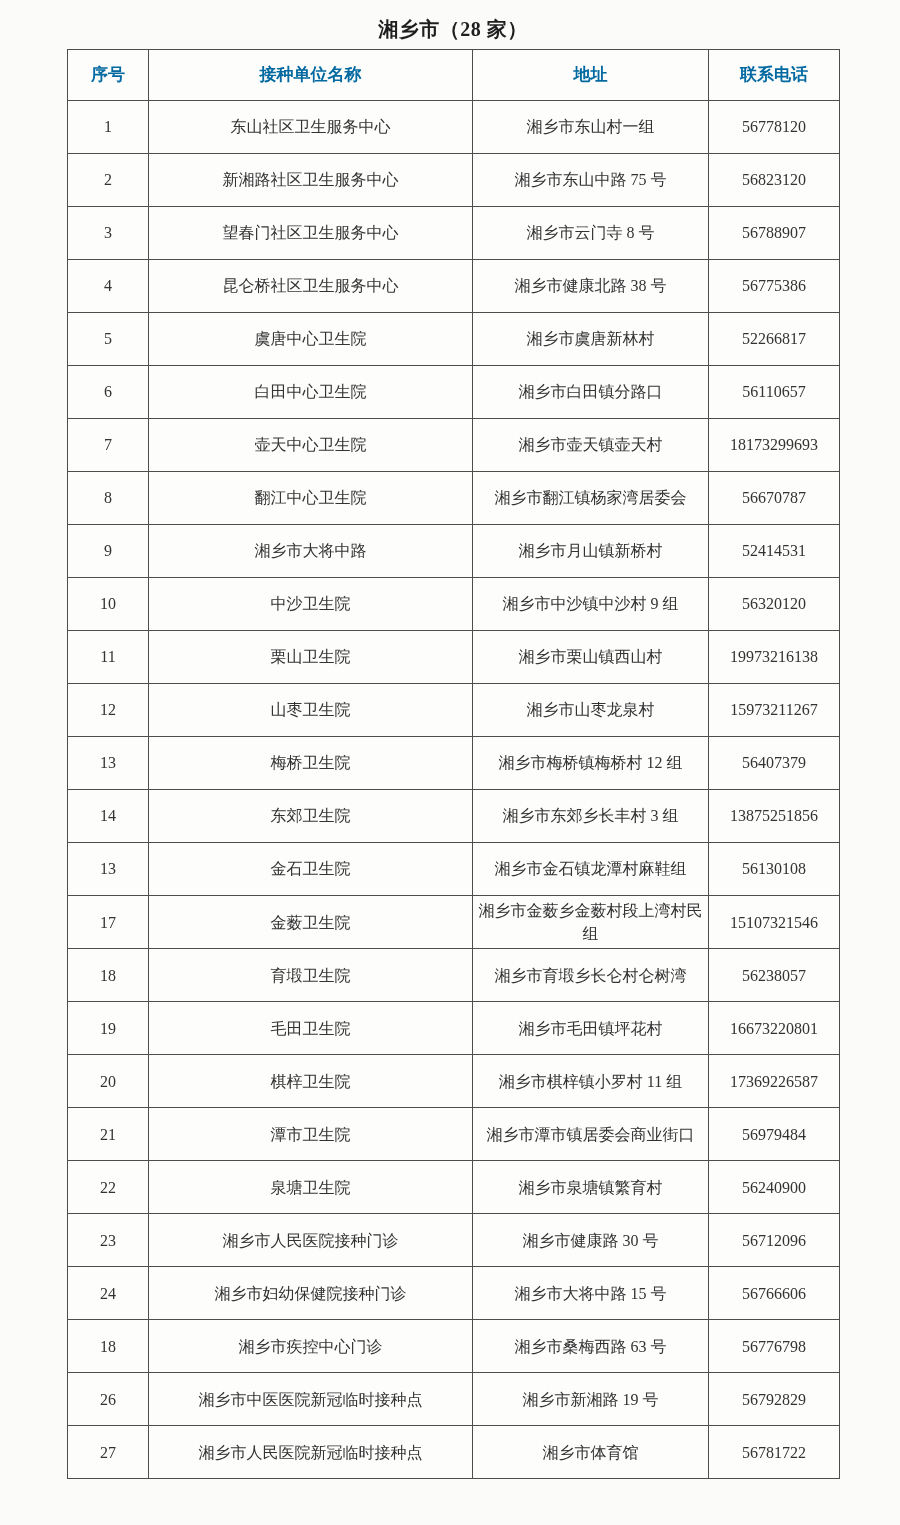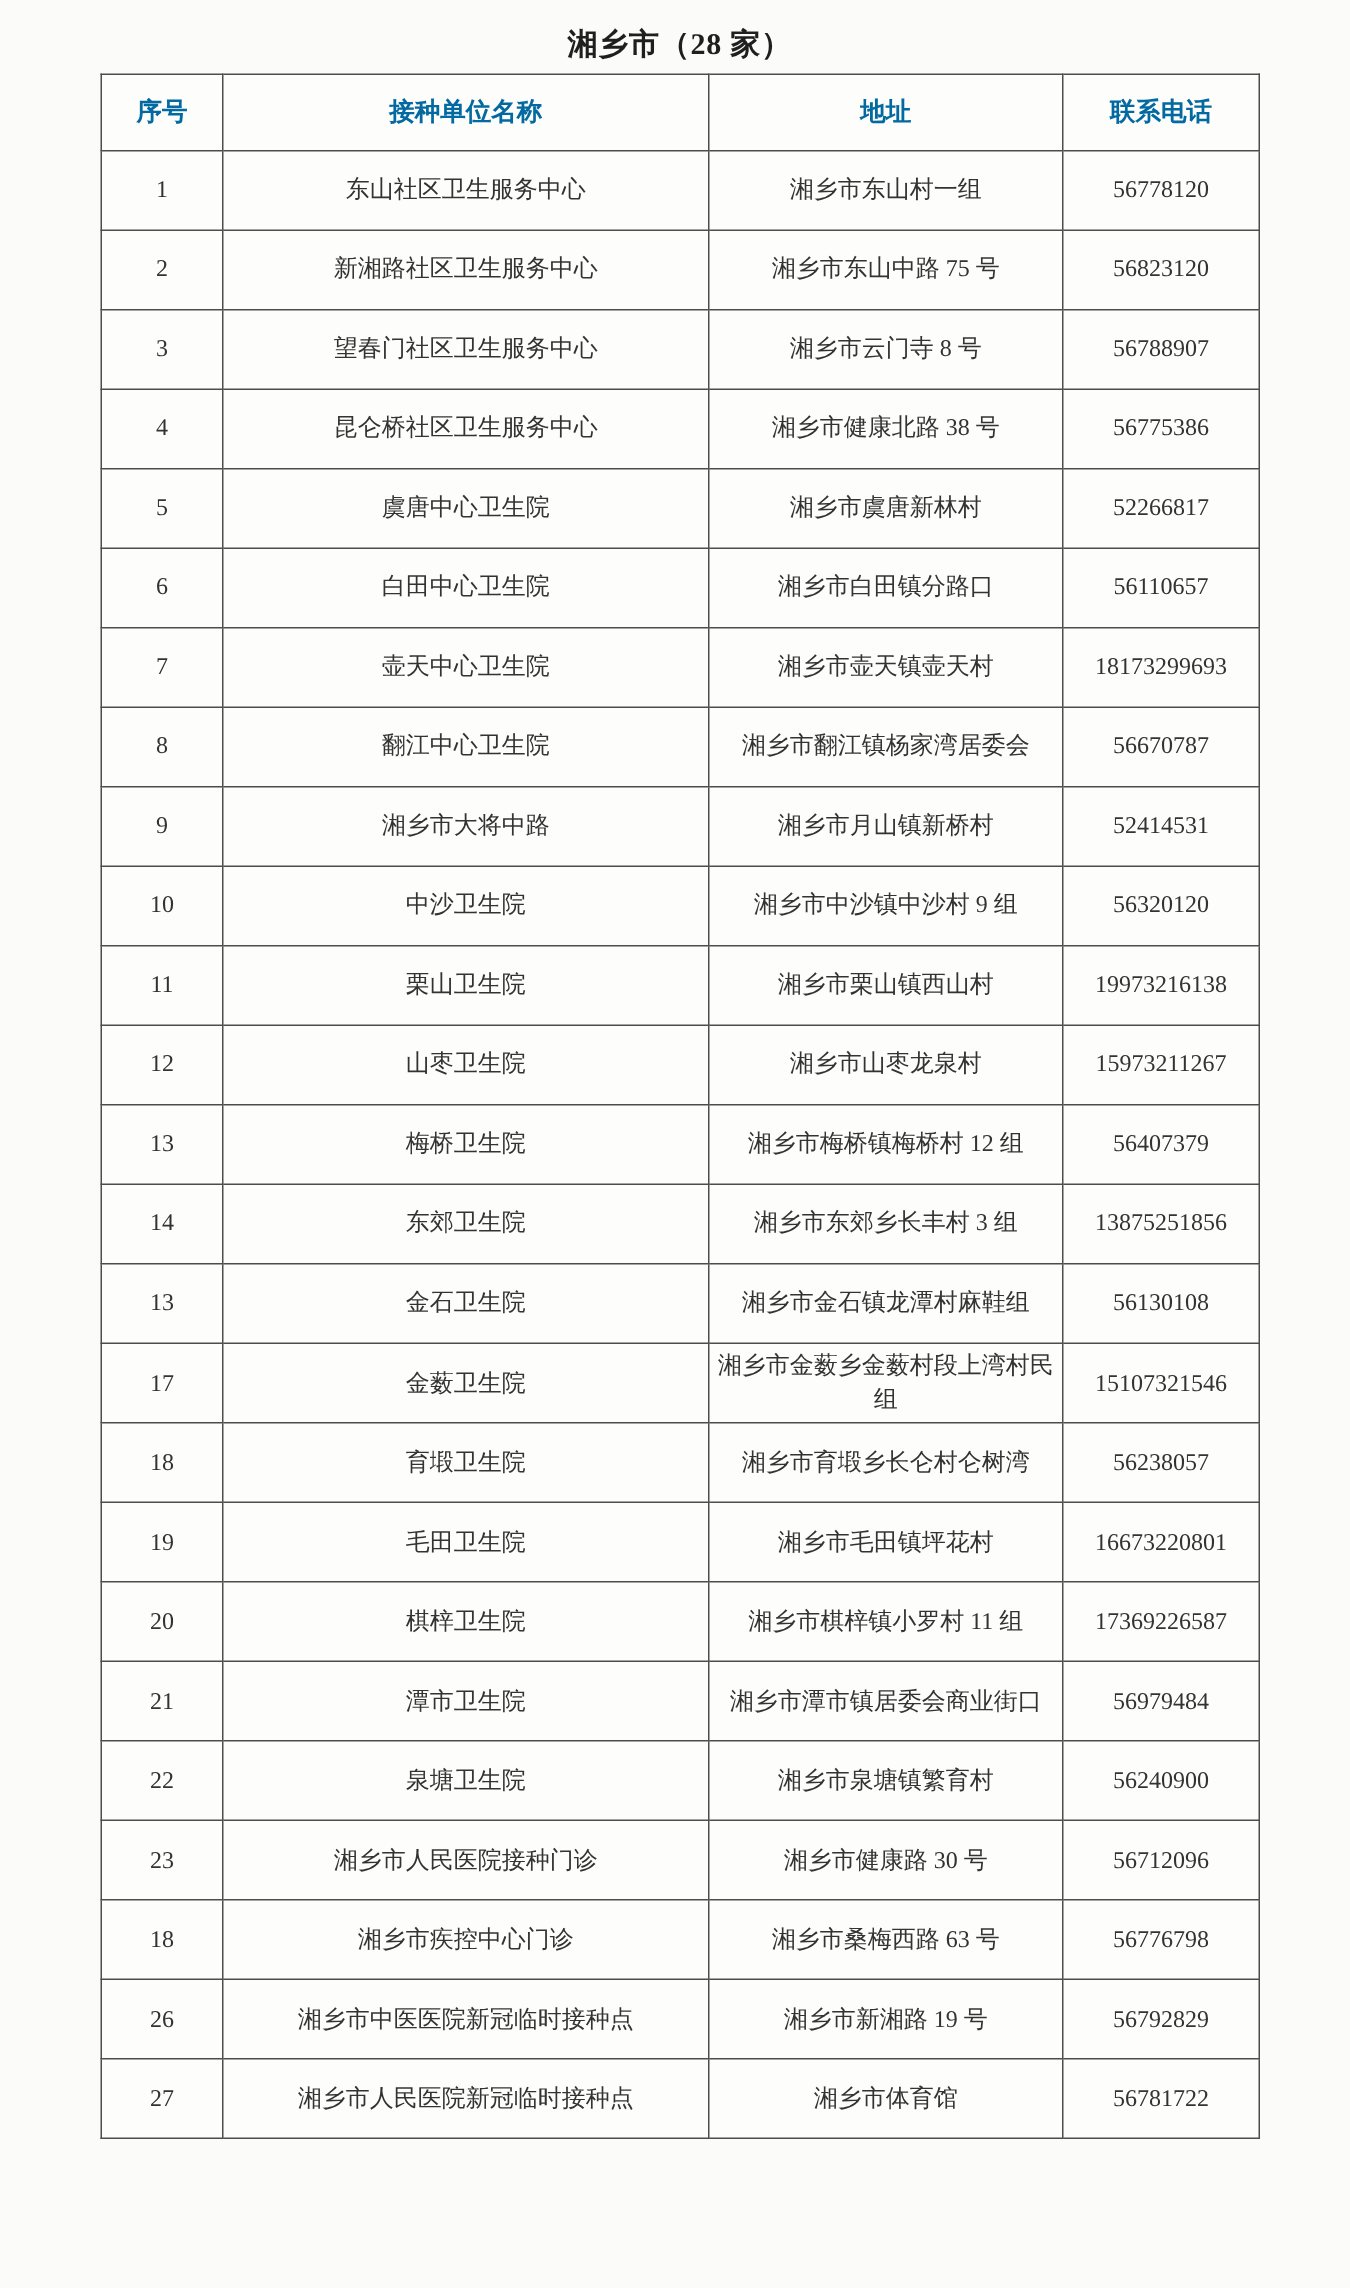--- a/index.html
+++ b/index.html
@@ -209,20 +209,26 @@
           <td>湘乡市泉塘镇繁育村</td>
           <td>56240900</td>
         </tr>
         <tr>
           <td>23</td>
           <td>湘乡市人民医院接种门诊</td>
           <td>湘乡市健康路 30 号</td>
           <td>56712096</td>
         </tr>
         <tr>
+          <td>24</td>
+          <td>湘乡市妇幼保健院接种门诊</td>
+          <td>湘乡市大将中路 15 号</td>
+          <td>56766606</td>
+        </tr>
+        <tr>
           <td>18</td>
           <td>湘乡市疾控中心门诊</td>
           <td>湘乡市桑梅西路 63 号</td>
           <td>56776798</td>
         </tr>
         <tr>
           <td>26</td>
           <td>湘乡市中医医院新冠临时接种点</td>
           <td>湘乡市新湘路 19 号</td>
           <td>56792829</td>

